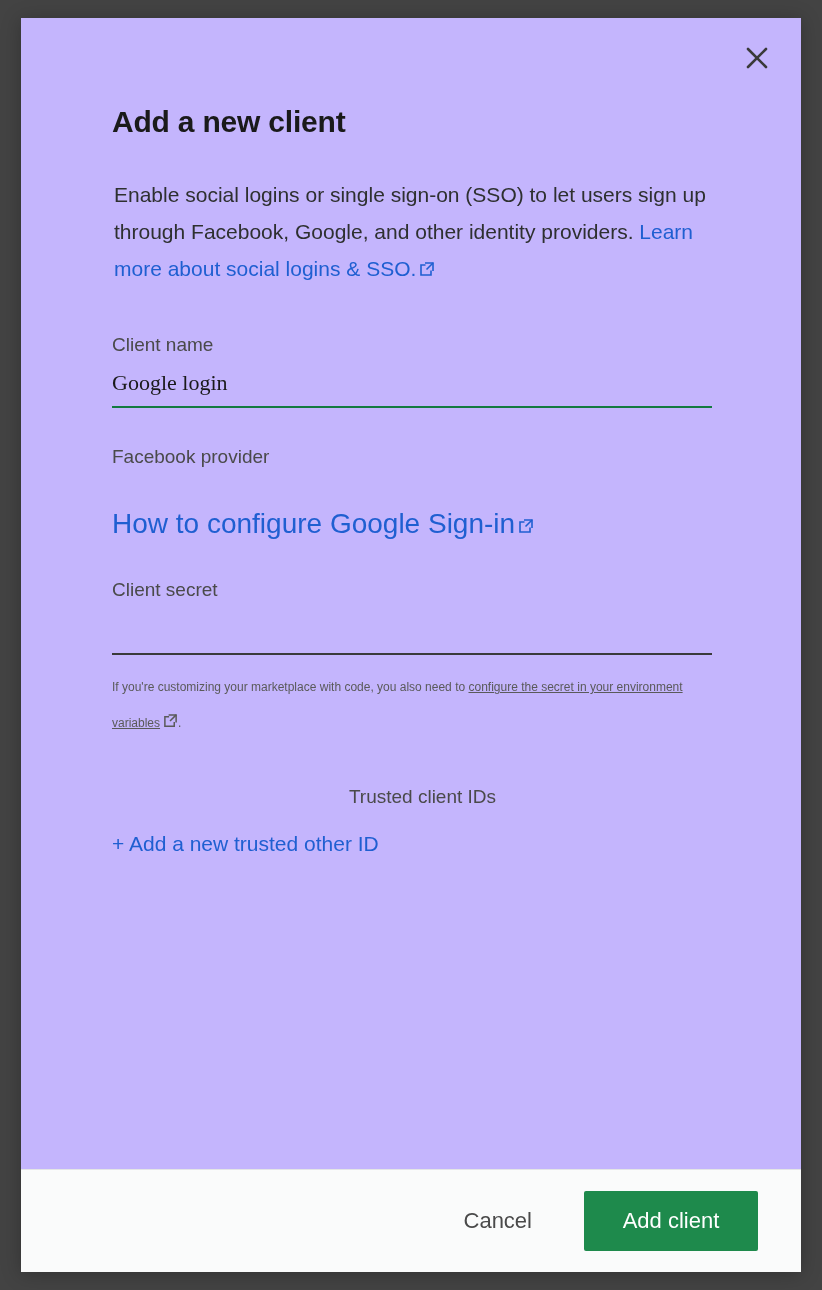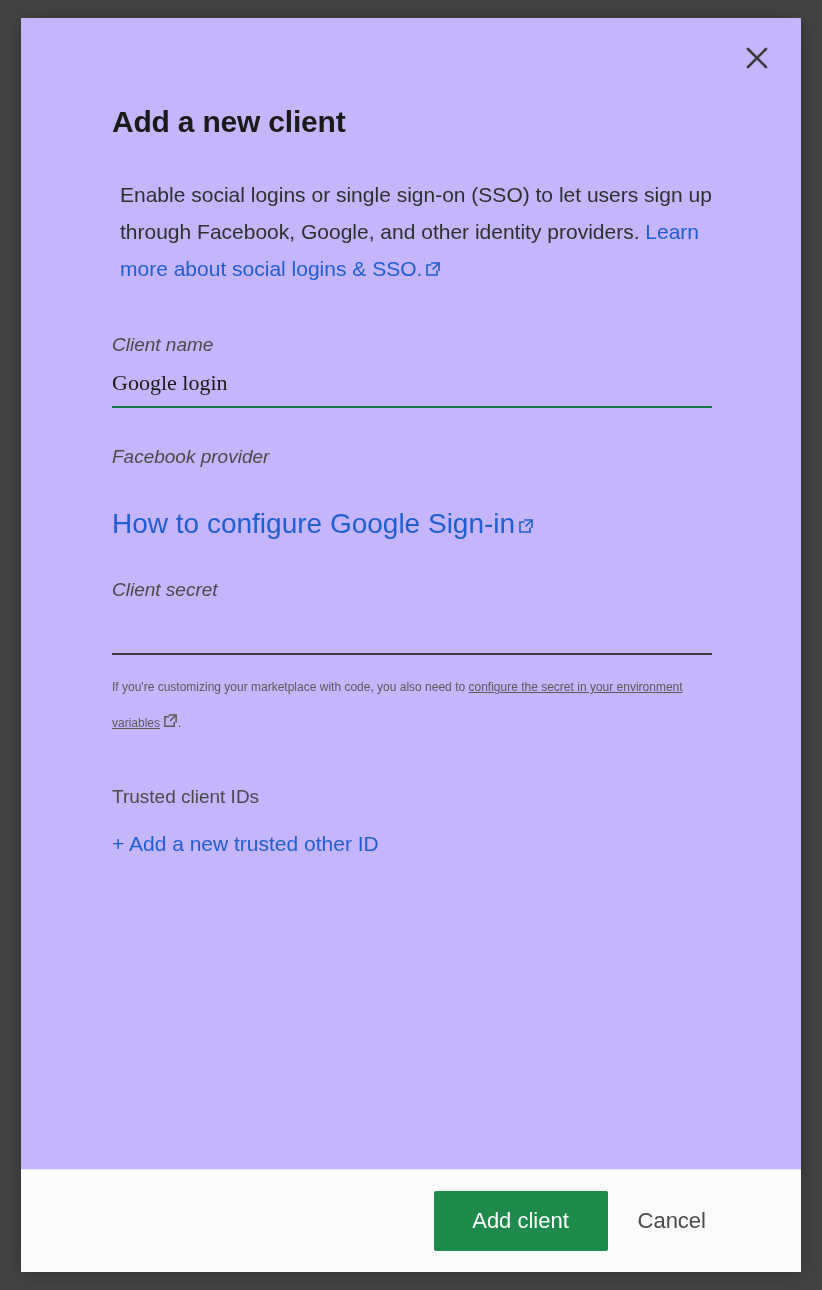--- a/index.html
+++ b/index.html
@@ -61,21 +61,21 @@
   h1#title {
     margin: 0 0 36px 0;
     font-size: 30px;
     line-height: 36px;
     font-weight: bold;
     color: #1a1a1a;
     letter-spacing: -0.2px;
   }
 
   p#intro {
-    margin: 0 0 44px 8px;
+    margin: 0 0 44px 2px;
     font-size: 21px;
     line-height: 37px;
     color: #2e3030;
     max-width: 604px;
   }
 
   a.link {
     color: #1f5fd1;
     text-decoration: none;
     cursor: pointer;
@@ -88,21 +88,20 @@
   }
 
   .field { margin-bottom: 36px; }
 
   .field-label {
     display: block;
     font-size: 19px;
     line-height: 26px;
     color: #4a4a4a;
     margin-bottom: 6px;
-    font-style: italic;
   }
 
   .underline-input {
     width: 600px;
     display: block;
     border: none;
     border-bottom: 2px solid #147a41;
     background: transparent;
     font-family: Liberation Serif, serif;
     font-size: 22px;
@@ -167,20 +166,21 @@
     text-decoration: underline;
   }
 
   #trusted-section { margin-top: 42px; }
   #trusted-label {
     display: block;
     font-size: 19px;
     line-height: 26px;
     color: #4a4a4a;
     margin-bottom: 20px;
+    text-align: center;
   }
   #add-trusted-link {
     display: inline-block;
     font-size: 21px;
     line-height: 28px;
     color: #1f5fd1;
   }
 
   #modal-footer {
     flex: 0 0 auto;
@@ -279,17 +279,17 @@
     </div>
 
     <div id="trusted-section">
       <span id="trusted-label">Trusted client IDs</span>
       <a id="add-trusted-link" class="link">+ Add a new trusted other ID</a>
     </div>
 
   </div>
 
   <div id="modal-footer">
+    <button id="cancel-button">Cancel</button>
     <button id="submit-button">Add client</button>
-    <button id="cancel-button">Cancel</button>
   </div>
 
 </div>
 
 </body></html>

